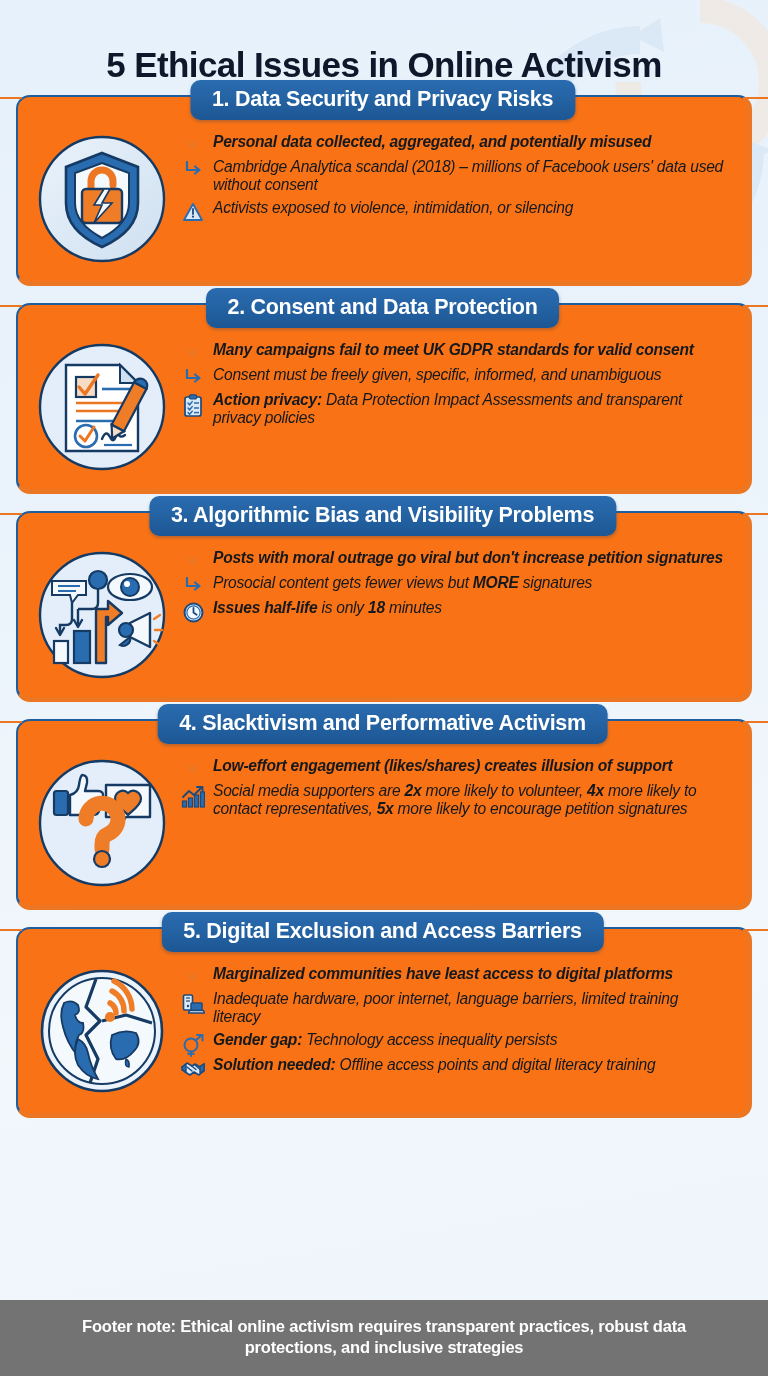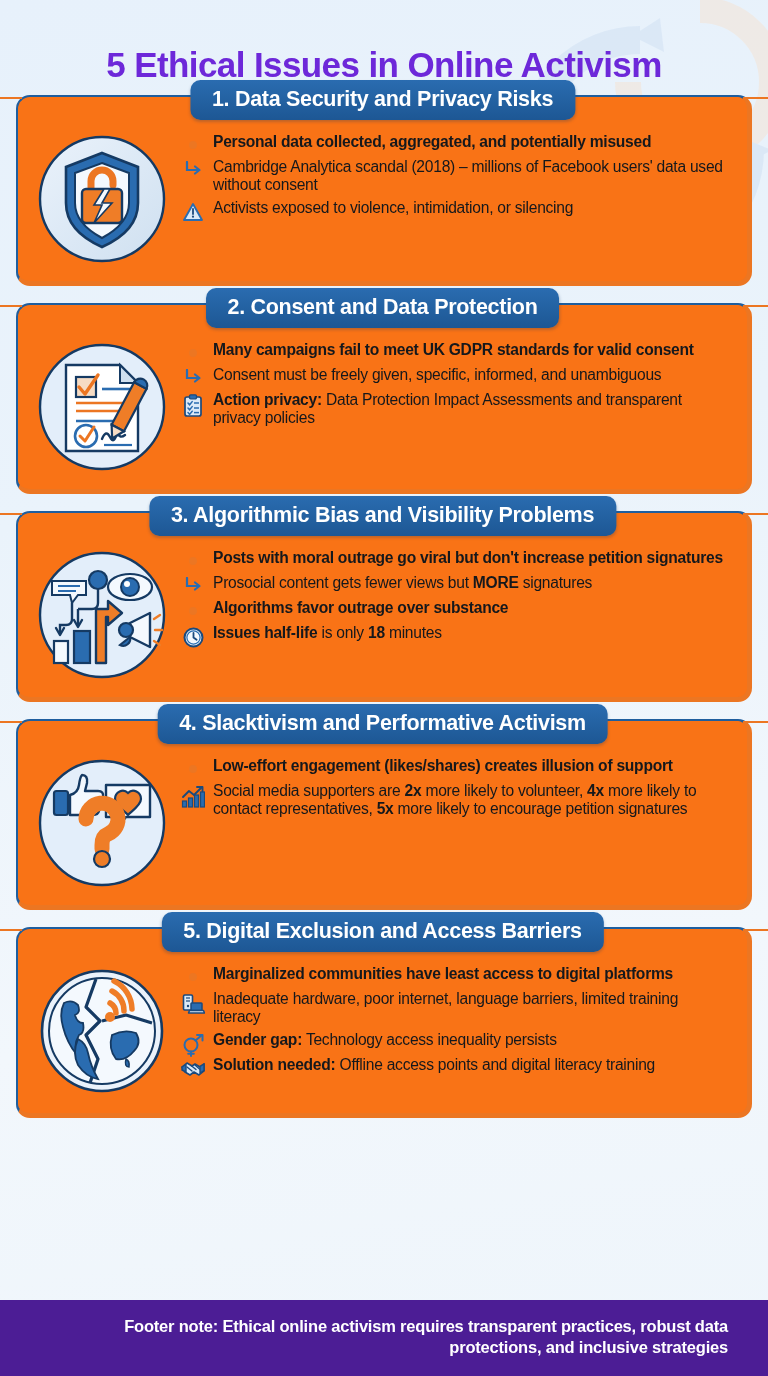--- a/index.html
+++ b/index.html
@@ -19,21 +19,21 @@
   
   .bg-deco { position: absolute; inset: 0; pointer-events: none; z-index: 0; }
 
   
   .title {
     position: relative;
     z-index: 2;
     text-align: center;
     font-size: 35px;
     font-weight: 700;
-    color: #6d28d9;
+    color: #0f172a;
     letter-spacing: -0.6px;
     padding-top: 45px;
     padding-bottom: 10px;
   }
 
   
   .sections {
     position: relative;
     z-index: 2;
     padding: 0 16px;
@@ -96,20 +96,21 @@
     display: flex;
     align-items: center;
     justify-content: center;
     padding-top: 4px;
   }
 
   .bullets {
     flex: 1 1 auto;
     padding-top: 6px;
     padding-right: 4px;
+    font-style: italic;
   }
 
   .bullet {
     display: flex;
     align-items: flex-start;
     gap: 7px;
     margin-bottom: 5px;
   }
   .bullet:last-child { margin-bottom: 0; }
 
@@ -135,23 +136,23 @@
     color: #15181c;
     letter-spacing: -0.25px;
   }
   .b-text.bold { font-weight: 700; }
   .b-text b { font-weight: 700; }
 
   
   .footer {
     position: absolute;
     left: 0; right: 0; bottom: 0;
-    background: #4c1d95;
+    background: #737373;
     color: #ffffff;
-    text-align: right;
+    text-align: center;
     font-size: 16.5px;
     font-weight: 700;
     line-height: 1.28;
     padding: 16px 40px 18px 40px;
     letter-spacing: -0.2px;
     z-index: 3;
   }
 </style>
 </head>
 <body>
@@ -329,26 +330,20 @@
             <span class="b-mark">
               <svg width="19" height="17" viewBox="0 0 19 17">
                   <path d="M3 1 V9 H14" fill="none" stroke="#2a6cb0" stroke-width="2.2" stroke-linecap="round"></path>
                   <path d="M11 5.5 L15.5 9 L11 12.5" fill="none" stroke="#2a6cb0" stroke-width="2.2" stroke-linecap="round" stroke-linejoin="round"></path>
                 </svg>
             </span>
             <span class="b-text">Prosocial content gets fewer views but <b>MORE</b> signatures</span>
           </div>
           <div class="bullet">
             <span class="b-mark">
-                <span class="dot"></span>
-              </span>
-            <span class="b-text bold">Algorithms favor outrage over substance</span>
-          </div>
-          <div class="bullet">
-            <span class="b-mark">
               <svg width="21" height="21" viewBox="0 0 21 21">
                   <circle cx="10.5" cy="10.5" r="9" fill="#dbe9f7" stroke="#1b4a7d" stroke-width="2"></circle>
                   <circle cx="10.5" cy="10.5" r="6.6" fill="#f4f9fe" stroke="#2a6cb0" stroke-width="1.2"></circle>
                   <path d="M10.5 6 V10.5 L13.6 12.8" fill="none" stroke="#1b4a7d" stroke-width="1.8" stroke-linecap="round"></path>
                 </svg>
             </span>
             <span class="b-text"><b>Issues half-life</b> is only <b>18</b> minutes</span>
           </div>
         </div>
       </div>

